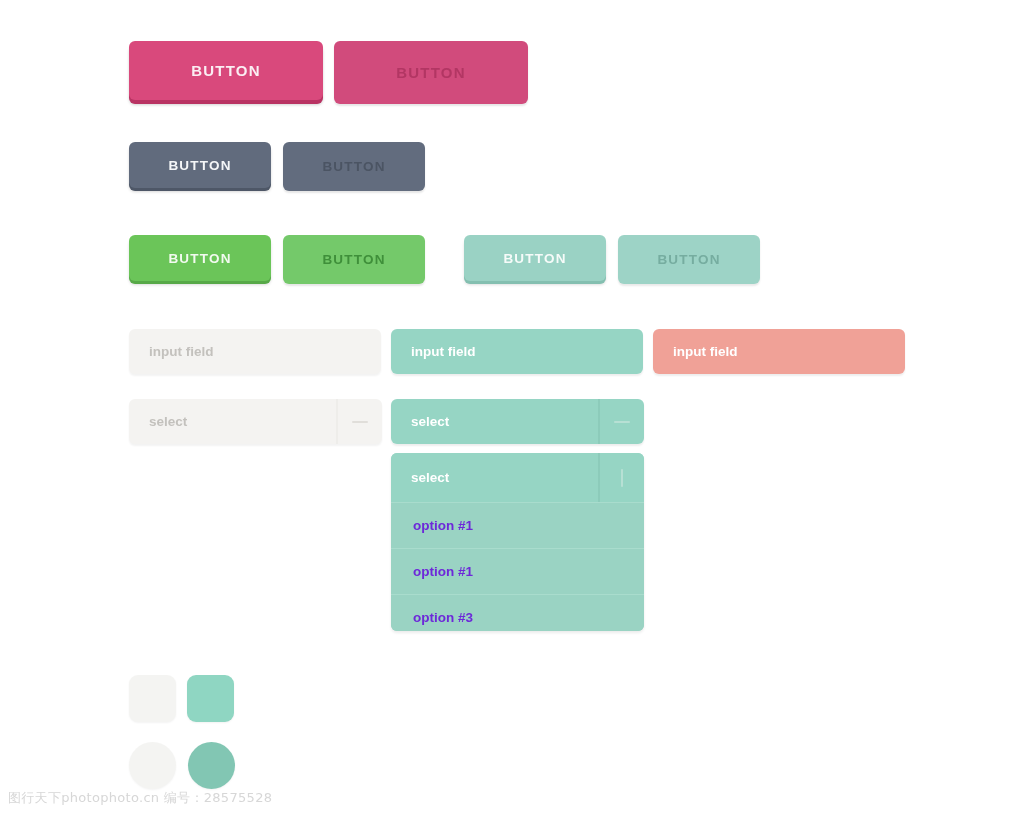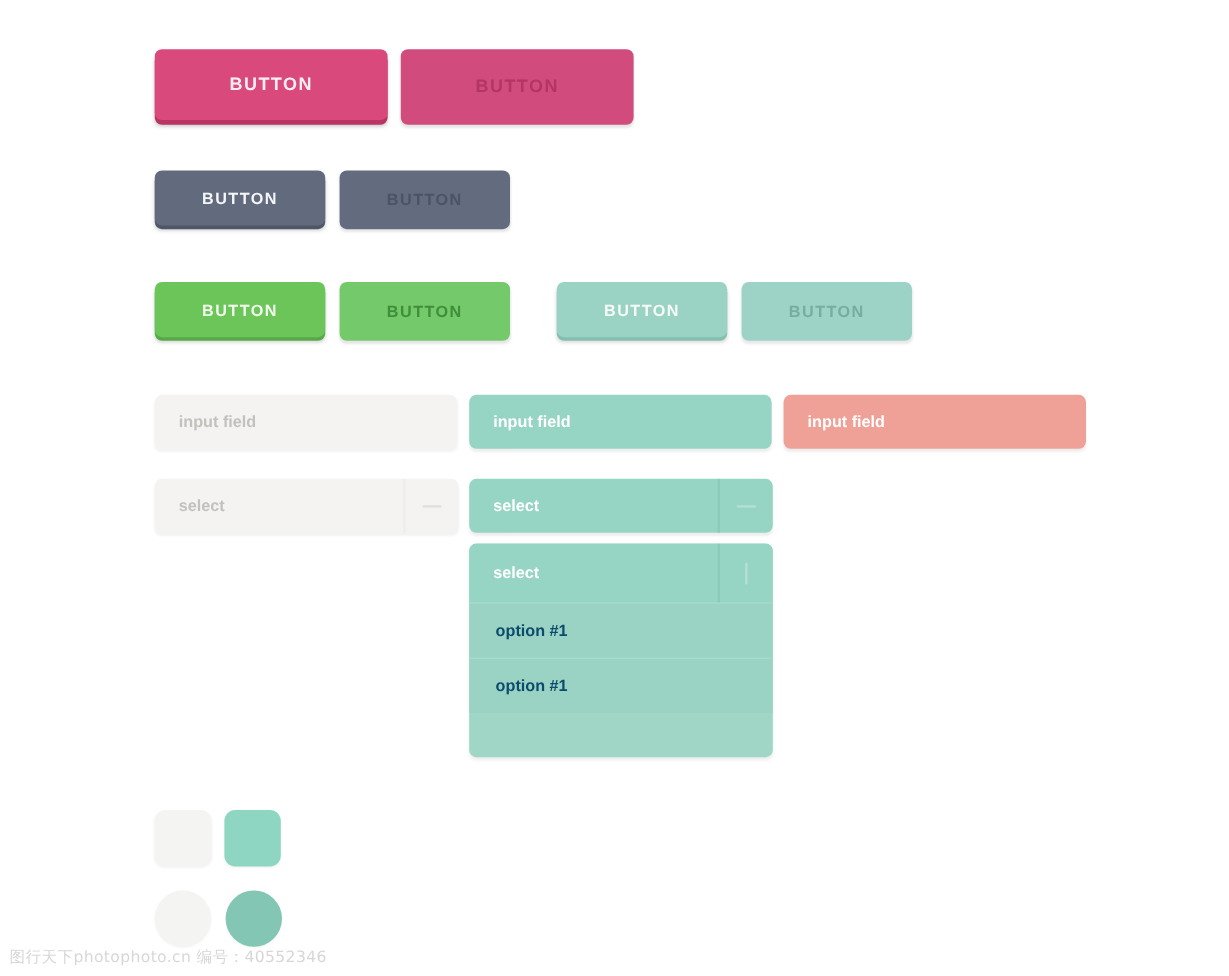--- a/index.html
+++ b/index.html
@@ -185,21 +185,21 @@
   .dropdown-head .select-label { color: #ffffff; }
   .dropdown-head .select-arrow { border-left: 2px solid #8ccbba; }
 
   .dropdown-option {
     height: 45px;
     display: flex;
     align-items: center;
     padding-left: 22px;
     font-size: 13.5px;
     font-weight: bold;
-    color: #0c4a6e;
+    color: #6d28d9;
     background: #9ad3c3;
     border-top: 1px solid #a9dccd;
     cursor: pointer;
     font-family: "Liberation Sans", "DejaVu Sans", sans-serif;
   }
 
   
   .swatch {
     position: absolute;
     box-sizing: border-box;
@@ -290,25 +290,26 @@
 
     <div class="dropdown-head">
       <div class="select-label">select</div>
       <div class="select-arrow">
         <span class="bar"></span>
       </div>
     </div>
 
     <div class="dropdown-option">option #1</div>
     <div class="dropdown-option">option #1</div>
+    <div class="dropdown-option">option #3</div>
   </div>
 
   <div class="swatch swatch-sq sw-light" style="left:129px; top:675px; width:47px; height:47px;"></div>
 
   <div class="swatch swatch-sq sw-teal" style="left:187px; top:675px; width:47px; height:47px;"></div>
 
   <div class="swatch swatch-ci sw-light" style="left:129px; top:742px; width:47px; height:47px;"></div>
 
   <div class="swatch swatch-ci sw-teal-dark" style="left:188px; top:742px; width:47px; height:47px;"></div>
 
-  <div class="watermark">图行天下photophoto.cn  编号：40552346</div>
+  <div class="watermark">图行天下photophoto.cn  编号：28575528</div>
 
 </div>
 
 </body></html>

